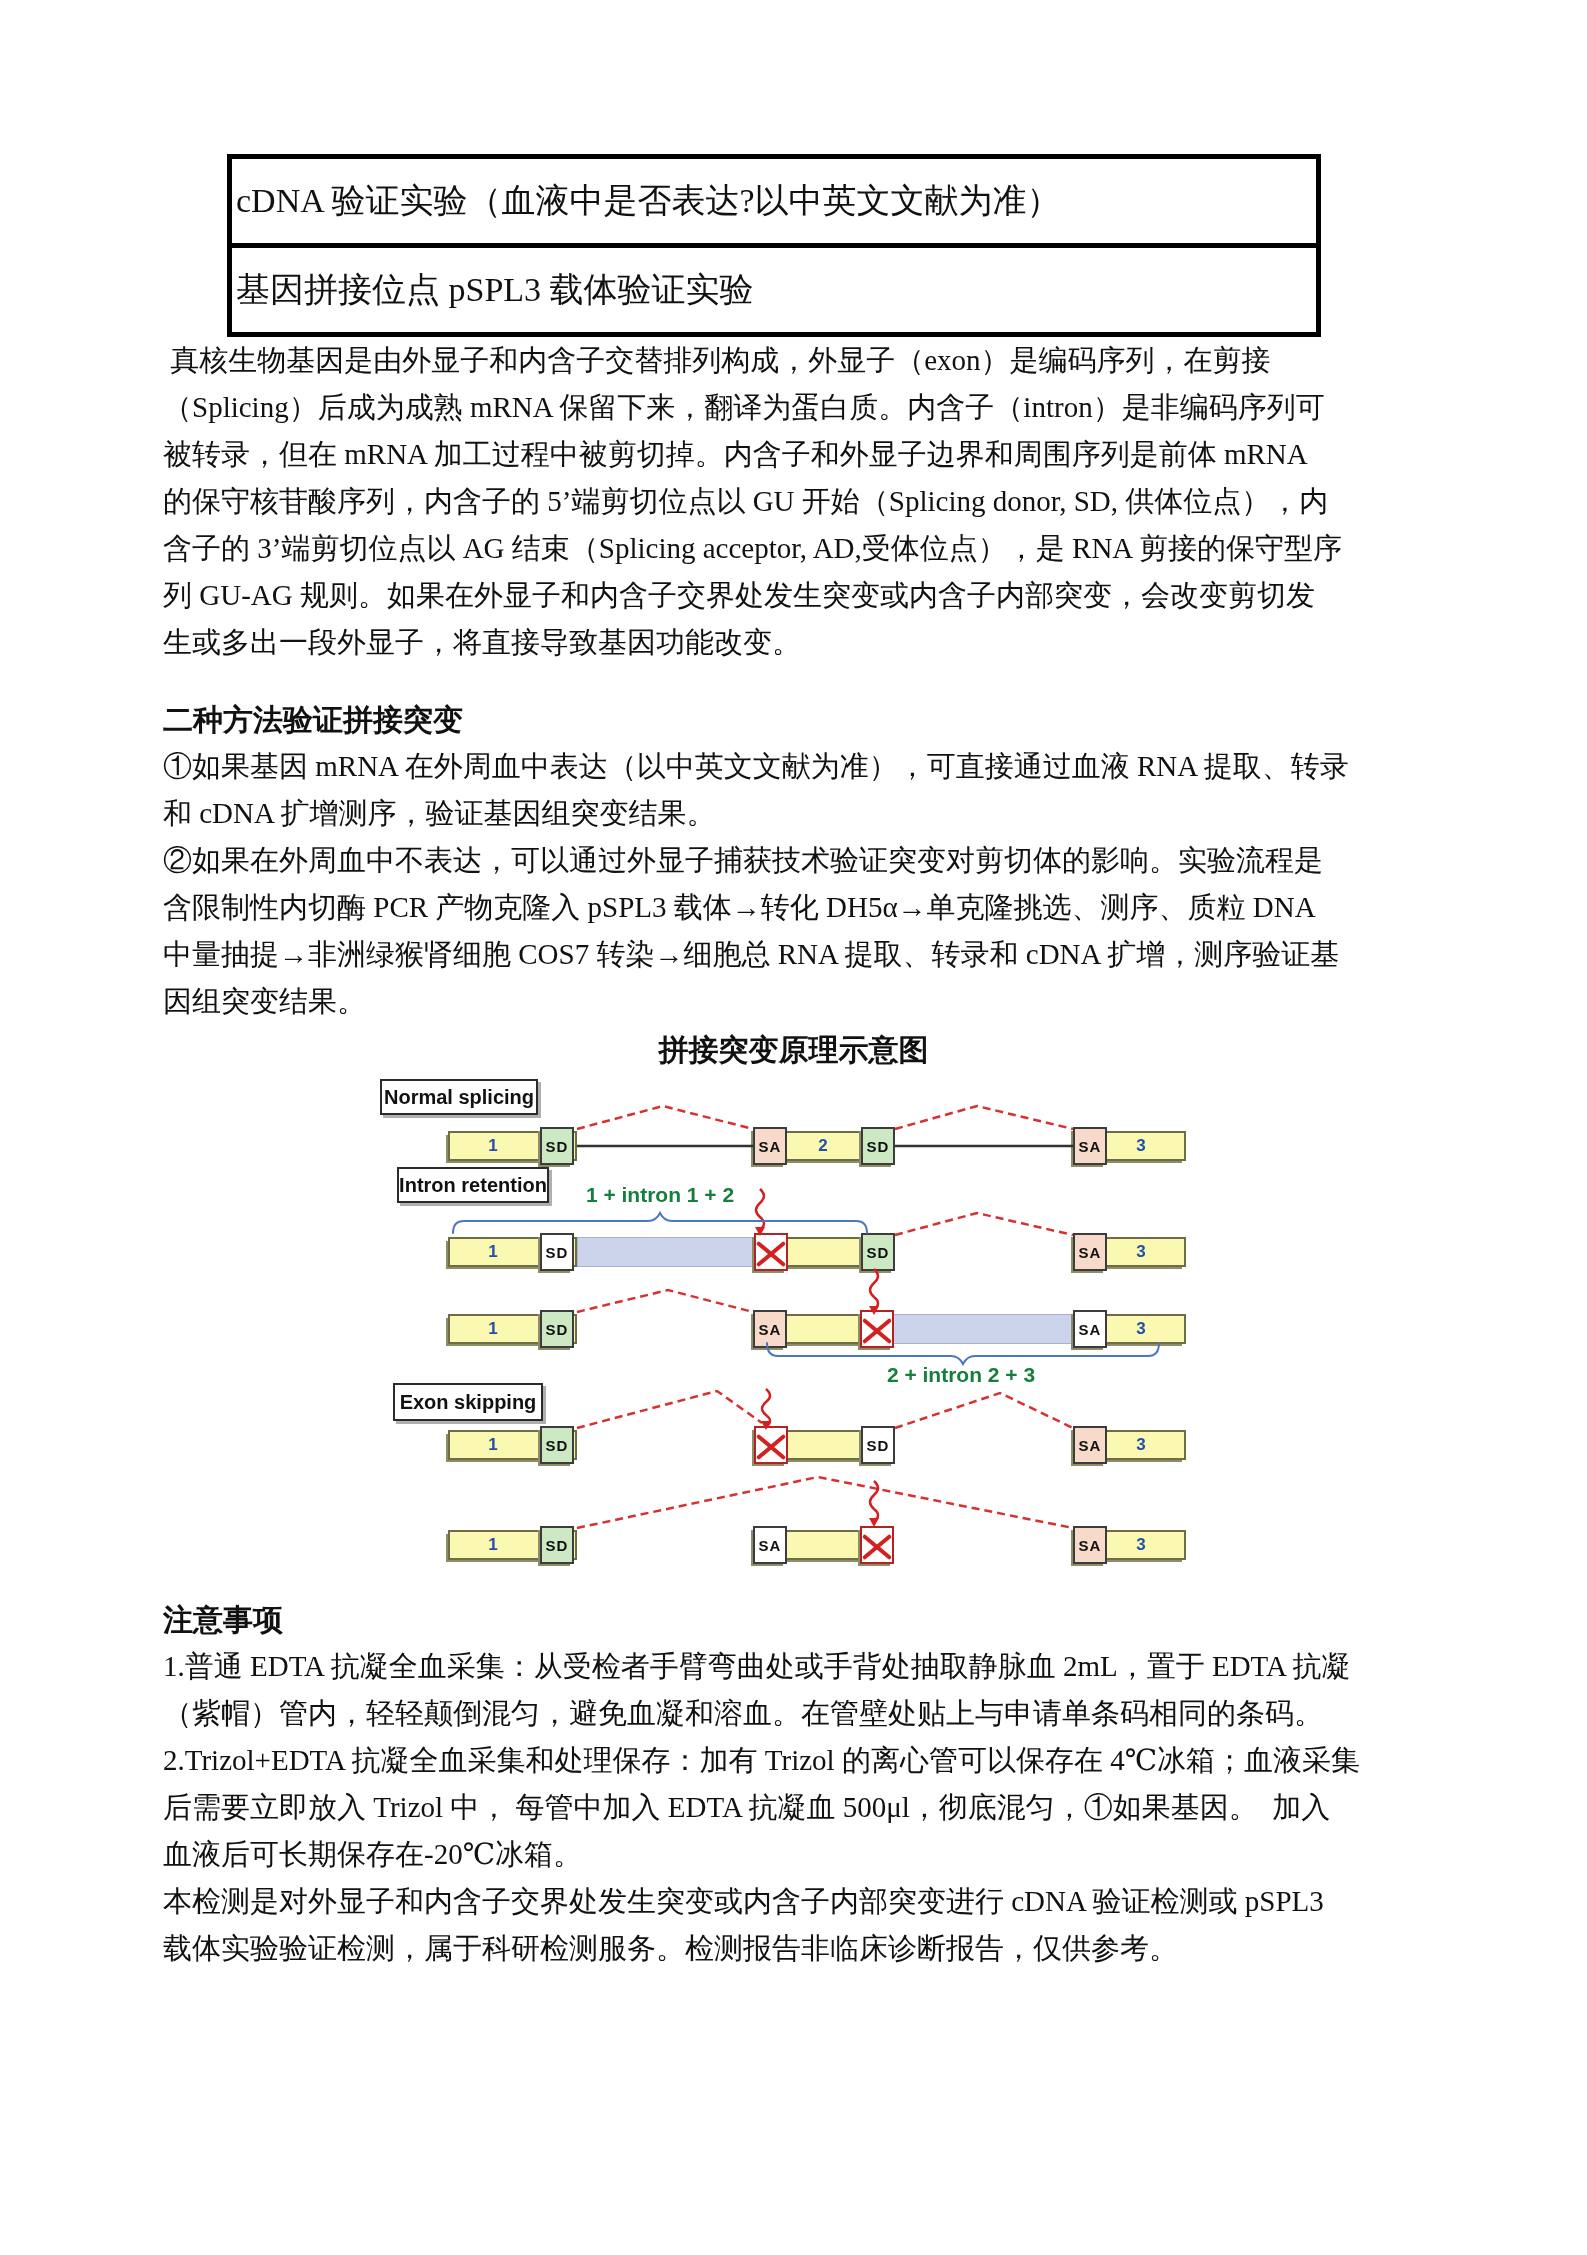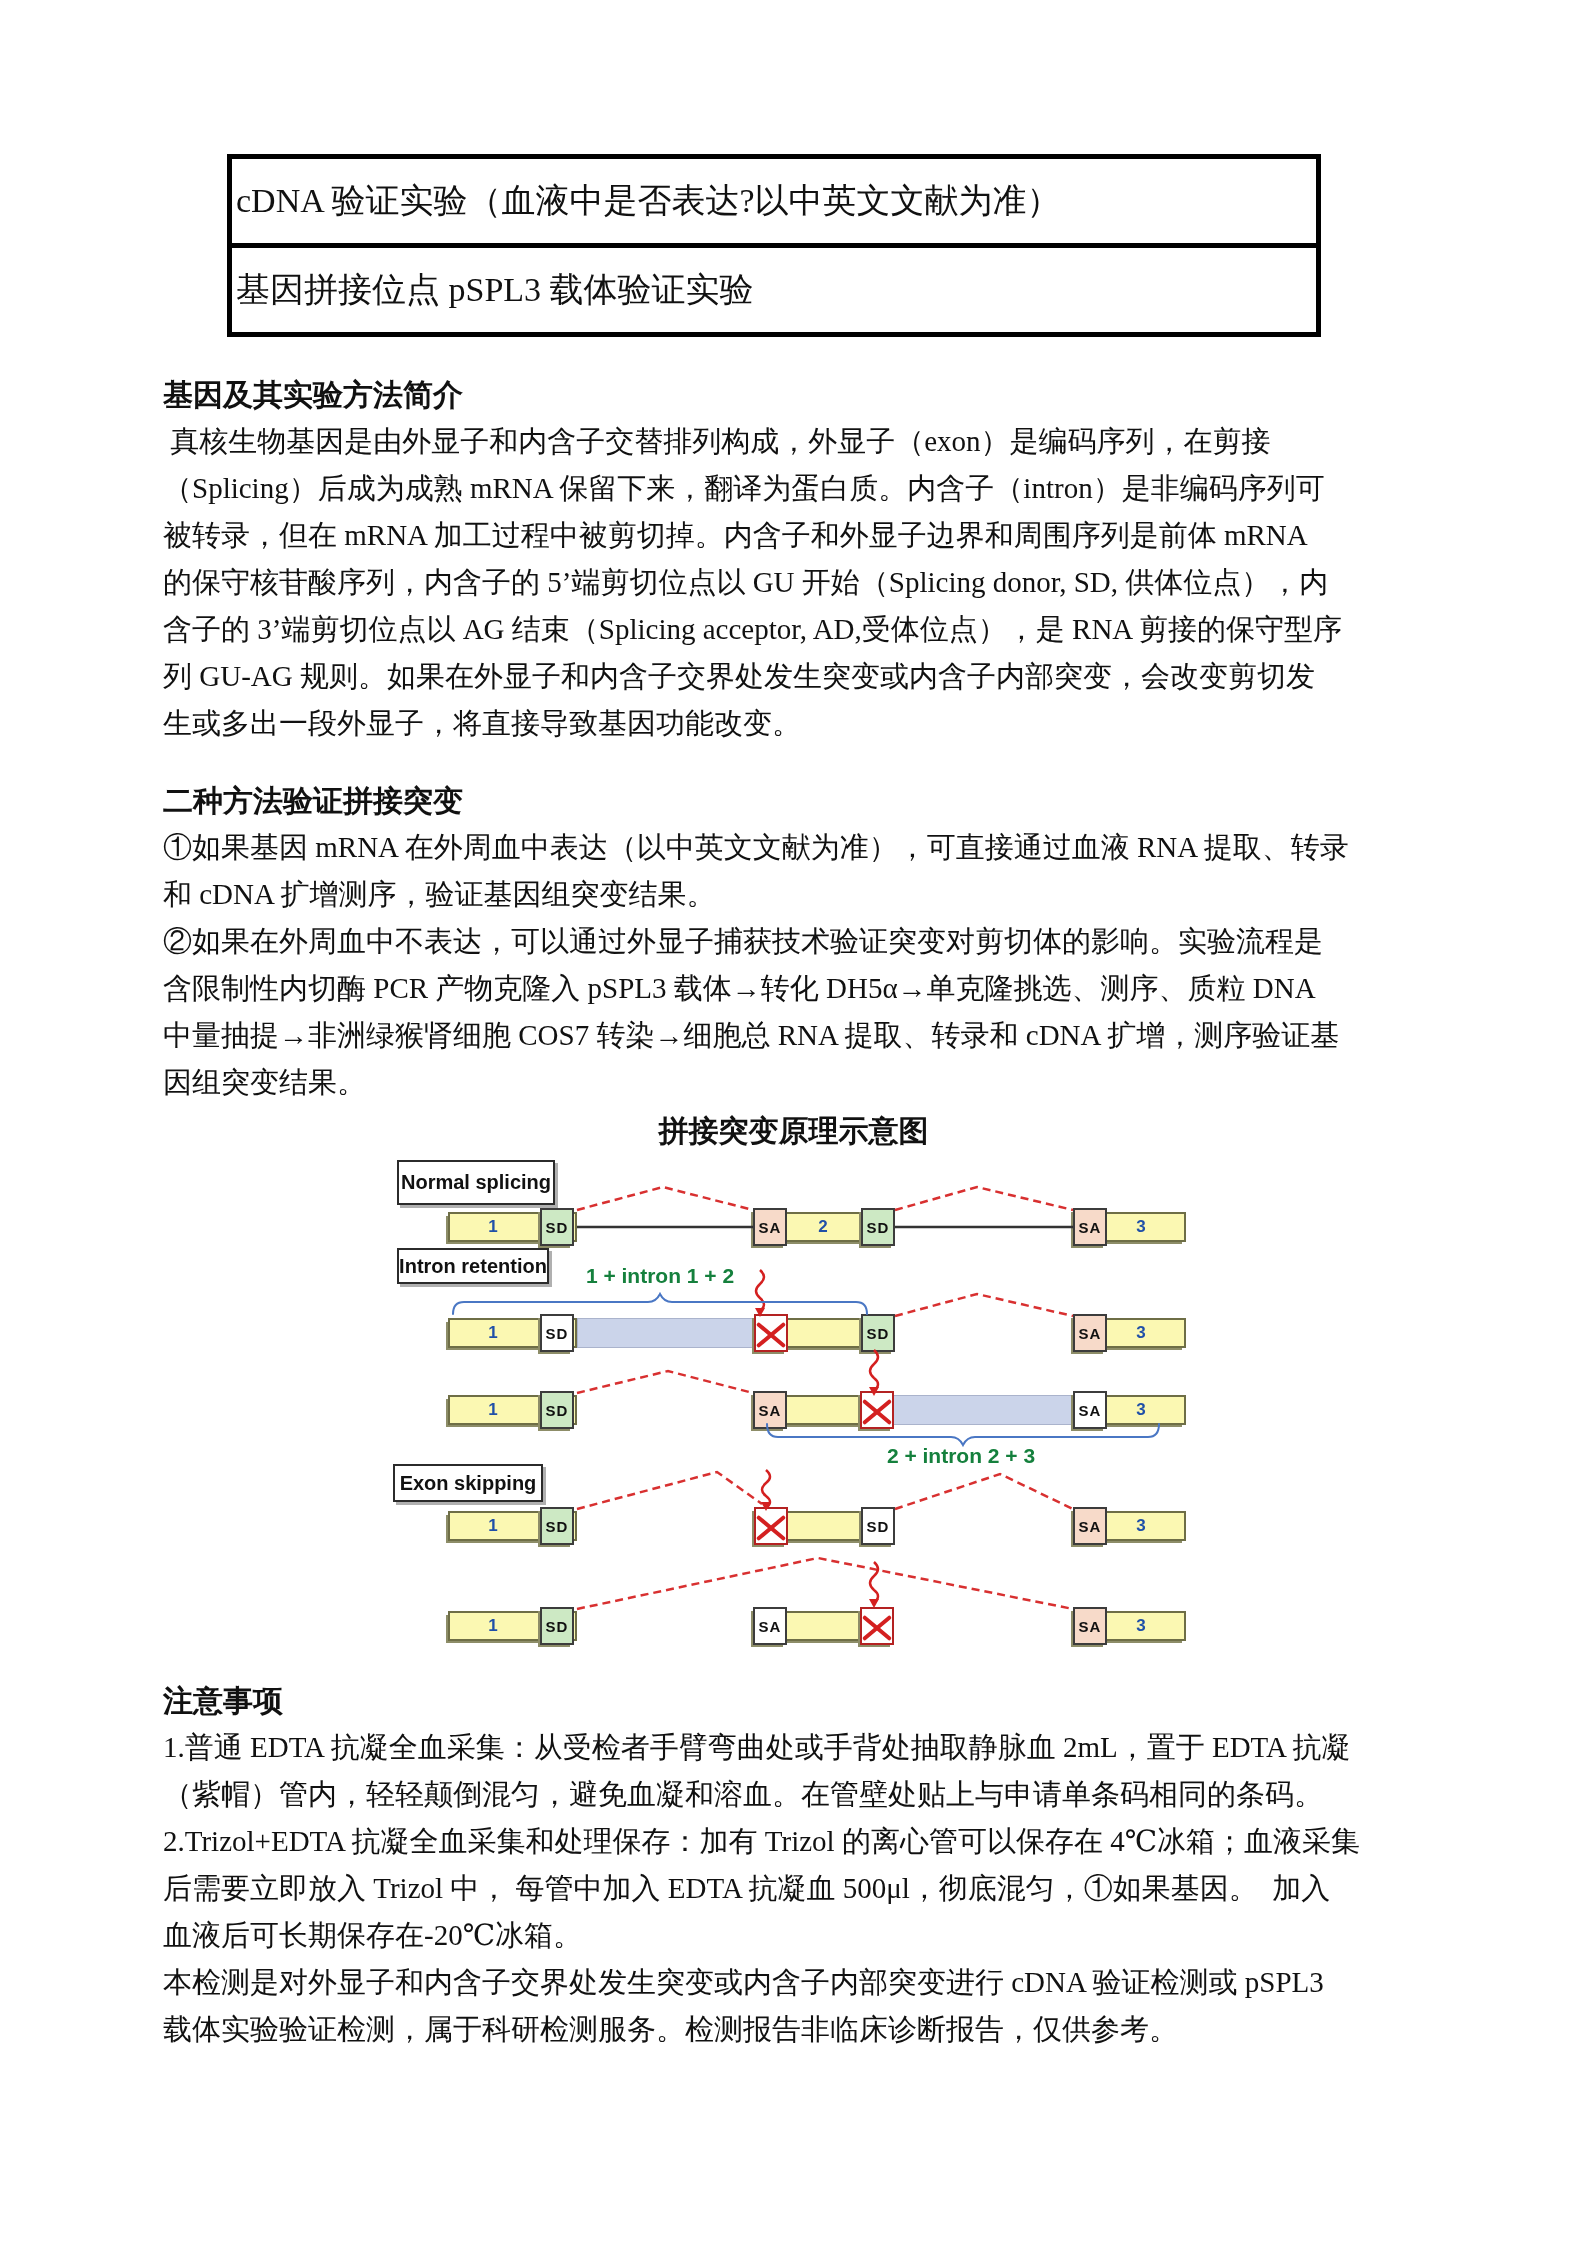--- a/index.html
+++ b/index.html
@@ -74,21 +74,20 @@
 </style>
 </head>
 <body>
 
 <div class="vtable">
   <div class="trow">cDNA 验证实验（血液中是否表达?以中英文文献为准）</div>
   <div class="trow">基因拼接位点 pSPL3 载体验证实验</div>
 </div>
 
 <div class="content">
-  <div class="h mt34">基因及其实验方法简介</div>
   <div class="line"> 真核生物基因是由外显子和内含子交替排列构成，外显子（exon）是编码序列，在剪接</div>
   <div class="line">（Splicing）后成为成熟 mRNA 保留下来，翻译为蛋白质。内含子（intron）是非编码序列可</div>
   <div class="line">被转录，但在 mRNA 加工过程中被剪切掉。内含子和外显子边界和周围序列是前体 mRNA</div>
   <div class="line">的保守核苷酸序列，内含子的 5’端剪切位点以 GU 开始（Splicing donor, SD, 供体位点），内</div>
   <div class="line">含子的 3’端剪切位点以 AG 结束（Splicing acceptor, AD,受体位点），是 RNA 剪接的保守型序</div>
   <div class="line">列 GU-AG 规则。如果在外显子和内含子交界处发生突变或内含子内部突变，会改变剪切发</div>
   <div class="line">生或多出一段外显子，将直接导致基因功能改变。</div>
 
   <div class="h mt30">二种方法验证拼接突变</div>
   <div class="line">①如果基因 mRNA 在外周血中表达（以中英文文献为准），可直接通过血液 RNA 提取、转录</div>
@@ -96,21 +95,21 @@
   <div class="line">②如果在外周血中不表达，可以通过外显子捕获技术验证突变对剪切体的影响。实验流程是</div>
   <div class="line">含限制性内切酶 PCR 产物克隆入 pSPL3 载体→转化 DH5α→单克隆挑选、测序、质粒 DNA</div>
   <div class="line">中量抽提→非洲绿猴肾细胞 COS7 转染→细胞总 RNA 提取、转录和 cDNA 扩增，测序验证基</div>
   <div class="line">因组突变结果。</div>
 </div>
 
 <div class="figtitle">拼接突变原理示意图</div>
 
 <div class="diagram">
 
-  <div class="dlabel" style="left:397px;top:2px;width:158px;height:45px;">Normal splicing</div>
+  <div class="dlabel" style="left:380px;top:2px;width:158px;height:36px;">Normal splicing</div>
   <div class="dlabel" style="left:397px;top:90px;width:152px;height:36px;">Intron retention</div>
   <div class="dlabel" style="left:393px;top:306px;width:150px;height:38px;">Exon skipping</div>
 
   <div class="ann" style="left:550px;top:106px;">1 + intron 1 + 2</div>
   <div class="ann" style="left:851px;top:286px;">2 + intron 2 + 3</div>
 
   <div class="band" style="left:577px;top:160px;width:181px;"></div>
   <div class="band" style="left:892px;top:237px;width:181px;"></div>
 
   <div class="exon" style="left:448px;top:54px;width:129px;"></div>

